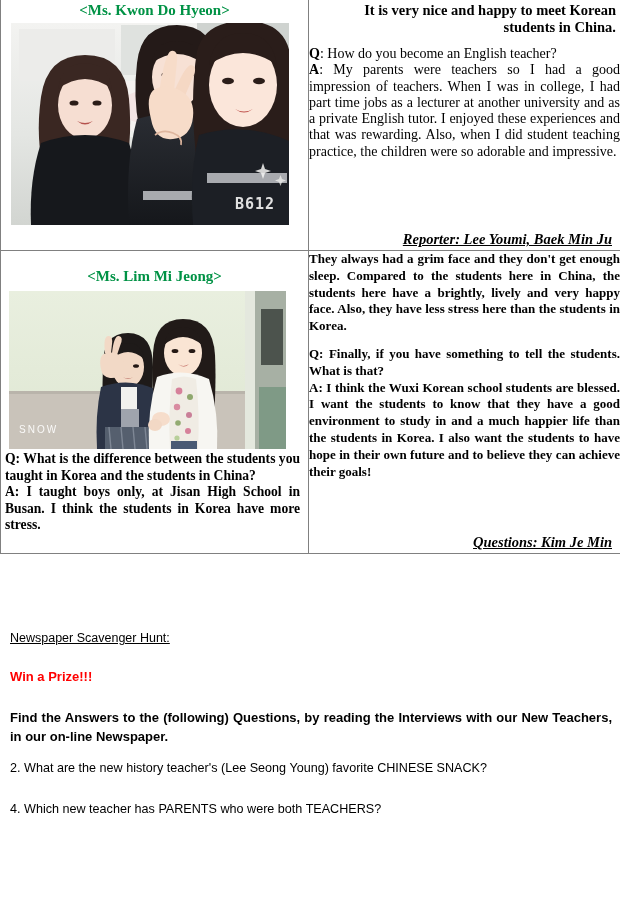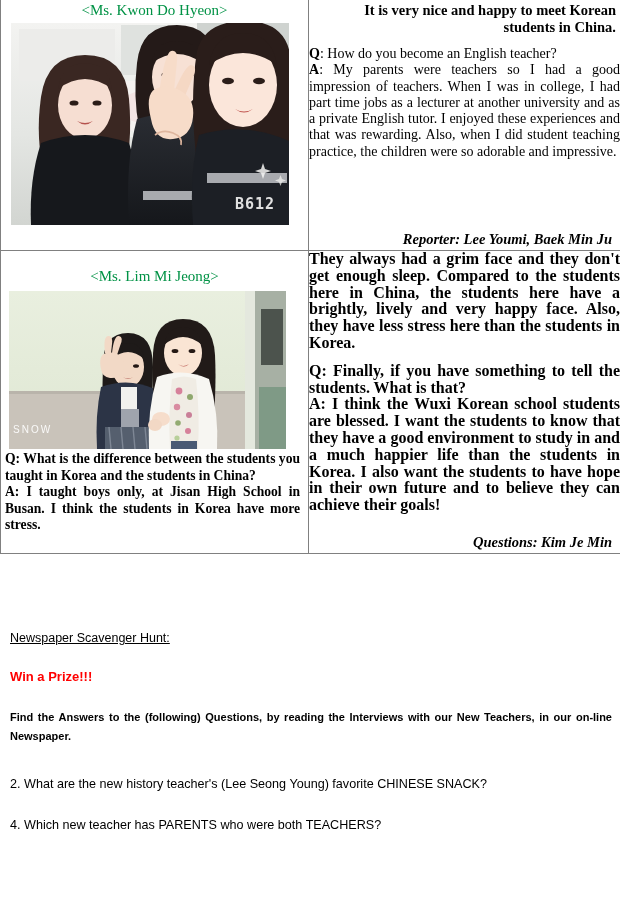--- a/index.html
+++ b/index.html
@@ -62,21 +62,21 @@
     height: 302px;
     position: relative;
     padding: 0 8px 0 10px;
     box-sizing: border-box;
   }
 
   
   .teacher-name {
     text-align: center;
     color: #009245;
-    font-weight: normal;
+    font-weight: bold;
     font-size: 15px;
     line-height: 19px;
     margin: 1px 0 3px 0;
     font-family: "Liberation Serif", "DejaVu Serif", serif;
   }
   .teacher-name.second {
     margin-top: 16px;
     margin-bottom: 5px;
   }
 
@@ -104,21 +104,21 @@
     bottom: 12px;
     color: #f2f2f2;
     font-family: "DejaVu Sans Mono", monospace;
     font-weight: bold;
     font-size: 15px;
     letter-spacing: 1px;
     opacity: .92;
   }
   .photo-watermark-snow {
     position: absolute;
-    left: 4px;
+    left: 10px;
     bottom: 14px;
     color: #ffffff;
     font-family: "Liberation Sans", sans-serif;
     font-size: 10px;
     letter-spacing: 2px;
     opacity: .9;
   }
 
   
   .headline {
@@ -129,36 +129,37 @@
     margin: 2px 4px 10px 4px;
   }
   .para {
     text-align: justify;
     font-size: 14px;
     line-height: 16.3px;
     margin: 0 0 0 0;
     hyphens: none;
   }
   .para.bolder {
-    font-size: 16px;
+    font-size: 13px;
     line-height: 16.8px;
     font-weight: 600;
   }
   .para .lbl { font-weight: bold; }
   .gap { height: 11px; }
 
   .reporter {
     position: absolute;
     right: 8px;
     bottom: 2px;
     font-weight: bold;
     font-style: italic;
     font-size: 14.5px;
     line-height: 17px;
     white-space: nowrap;
+    text-decoration: underline;
   }
 
   .left-qa {
     padding: 2px 8px 0 4px;
     box-sizing: border-box;
     text-align: justify;
     font-size: 13.6px;
     line-height: 16.6px;
     font-weight: 600;
   }
@@ -180,25 +181,25 @@
     margin-bottom: 23px;
   }
   .hunt-prize {
     font-size: 13px;
     line-height: 16px;
     font-weight: bold;
     color: #ff0000;
     margin-bottom: 23px;
   }
   .hunt-instr {
-    font-size: 11px;
+    font-size: 13px;
     line-height: 19px;
     font-weight: bold;
     text-align: justify;
-    margin-bottom: 30px;
+    margin-bottom: 14px;
     width: 602px;
   }
   .hunt-q {
     font-size: 12.6px;
     line-height: 16px;
     margin-bottom: 25px;
   }
 </style>
 </head>
 <body>

